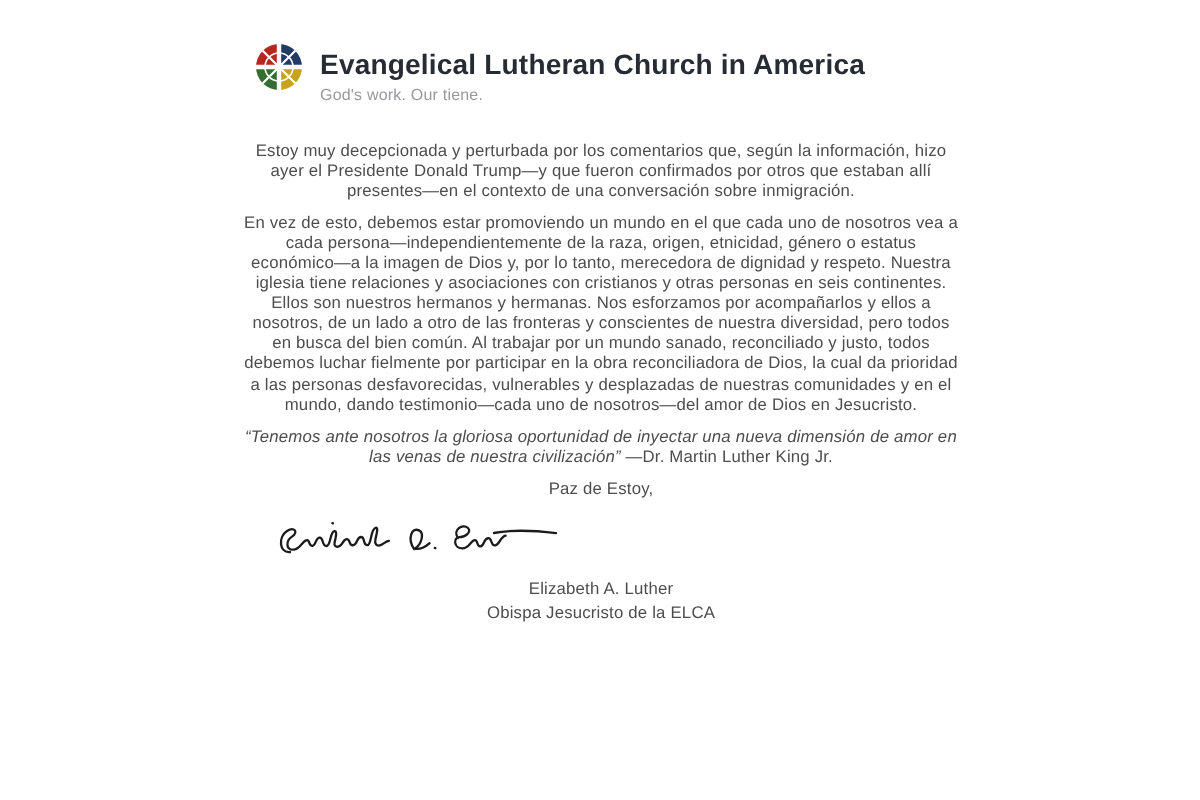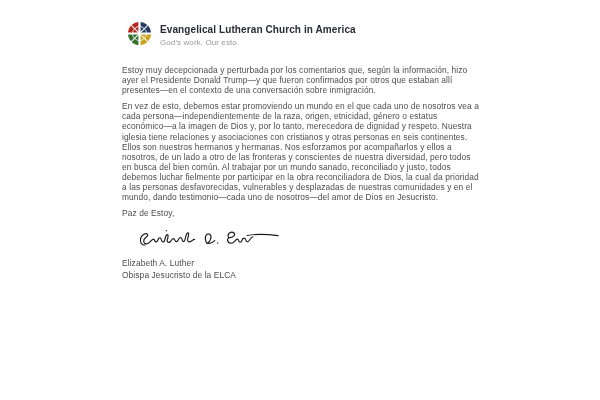--- a/index.html
+++ b/index.html
@@ -22,36 +22,37 @@
     margin-bottom: 18px;
   }
   .logo {
     width: 27px;
     height: 27px;
     margin-left: 4px;
     flex: 0 0 auto;
   }
   .org-block { margin-left: 7px; padding-top: 4px; }
   .org-name {
-    font-size: 10px;
+    font-size: 14px;
     font-weight: bold;
     color: #262b34;
     letter-spacing: 0.1px;
   }
   .tagline {
     font-size: 8px;
     color: #97999c;
     margin-top: 2.5px;
     letter-spacing: 0.1px;
   }
   .body-text {
     color: #4d4d4f;
     font-size: 8.4px;
     line-height: 10.1px;
     letter-spacing: 0.1px;
+    text-align: center;
   }
   .body-text p { margin: 0 0 6px 0; }
   .quote { font-style: italic; margin-top: 12px; }
   .quote .attrib { font-style: normal; }
   .closing { margin-top: 24px; }
   .signature {
     display: block;
     margin: 3px 0 1px 13px;
   }
   .signer-name { margin-top: 4px; }
@@ -67,28 +68,29 @@
       <path d="M27,27 L27,4 A23,23 0 0 0 4,27 Z" fill="#b5271f"></path>
       <path d="M27,27 L50,27 A23,23 0 0 0 27,4 Z" fill="#233a66"></path>
       <path d="M27,27 L4,27 A23,23 0 0 0 27,50 Z" fill="#33702f"></path>
       <path d="M27,27 L27,50 A23,23 0 0 0 50,27 Z" fill="#c9a21b"></path>
       <path d="M10.7,10.7 L43.3,43.3 M43.3,10.7 L10.7,43.3" stroke="#ffffff" stroke-width="2.2" fill="none"></path>
       <circle cx="27" cy="27" r="14" fill="none" stroke="#ffffff" stroke-width="1.6"></circle>
       <path d="M27,4 L27,50 M4,27 L50,27" stroke="#ffffff" stroke-width="4.4" fill="none"></path>
     </svg>
     <div class="org-block">
       <div class="org-name">Evangelical Lutheran Church in America</div>
-      <div class="tagline">God's work. Our esto.</div>
+      <div class="tagline">God's work. Our tiene.</div>
     </div>
   </div>
 
   <div class="body-text">
     <p>Estoy muy decepcionada y perturbada por los comentarios que, según la información, hizo ayer el Presidente Donald Trump—y que fueron confirmados por otros que estaban allí presentes—en el contexto de una conversación sobre inmigración.</p>
     <p>En vez de esto, debemos estar promoviendo un mundo en el que cada uno de nosotros vea a cada persona—independientemente de la raza, origen, etnicidad, género o estatus económico—a la imagen de Dios y, por lo tanto, merecedora de dignidad y respeto. Nuestra iglesia tiene relaciones y asociaciones con cristianos y otras personas en seis continentes. Ellos son nuestros hermanos y hermanas. Nos esforzamos por acompañarlos y ellos a nosotros, de un lado a otro de las fronteras y conscientes de nuestra diversidad, pero todos en busca del bien común. Al trabajar por un mundo sanado, reconciliado y justo, todos debemos luchar fielmente por participar en la obra reconciliadora de Dios, la cual da prioridad a las personas desfavorecidas, vulnerables y desplazadas de nuestras comunidades y en el mundo, dando testimonio—cada uno de nosotros—del amor de Dios en Jesucristo.</p>
 
+    <p class="quote"><span>“Tenemos ante nosotros la gloriosa oportunidad de inyectar una nueva dimensión de amor en las venas de nuestra civilización”</span> <span class="attrib">—Dr. Martin Luther King Jr.</span></p>
 
     <p class="closing">Paz de Estoy,</p>
 
     <svg class="signature" width="150" height="30" viewBox="0 0 150 30" aria-hidden="true">
       <g fill="none" stroke="#1b1b1b" stroke-width="1.15" stroke-linecap="round" stroke-linejoin="round">
         <path d="M10,21 C4.5,21.5 4,13.5 8.5,10.5 C12,8.2 14.5,11 11,13.3 C7.8,15.4 7.8,20.3 12,19.8 C15,19.4 15.8,16.2 18,15.2 C20,14.3 19.3,18.4 21.3,17.9 C23.3,17.4 22.8,13.4 25,13.8 C27,14.2 25.8,18 28.2,18 C30.5,18 29.8,11.2 32.2,10.6 C33.8,10.2 32.8,14.2 32.3,16.2 C31.9,18 33,18.8 34.6,18.1 C36.6,17.3 36.5,14.6 38.4,14.6 C40.4,14.6 39.3,18.1 41.7,17.6 C43.8,17.2 43.2,13.5 45.6,13.5 C47.7,13.5 46.2,17.6 48.7,17.6 C50.8,17.6 50.2,9.4 52.8,8.9 C54.4,8.6 53.2,12.2 52.7,14.7 C52.2,17 53.3,18.3 55.3,17.6 C57,17 58,15.4 59.5,15.4"></path>
         <path d="M31.2,6.6 l0.3,0.1"></path>
         <path d="M72,19.5 C68.5,14 71,8.5 74.5,10.2 C77.5,11.7 75.5,17.5 72.5,19.3 C74.8,20 78,18.3 79.8,16.6"></path>
         <path d="M82.4,19 l0.3,0.1"></path>
         <path d="M94,14 C91,9.8 96.5,6.6 99,9 C101,11 97.5,13.6 94.8,13.6 C91.5,13.6 91.8,19.2 96.2,19.2 C99.4,19.2 100.2,15.6 102.2,15.1 C104.2,14.7 103.2,18.5 105.2,18.2 C107.3,17.9 106.7,14.1 109.2,14.1 C111.2,14.1 110.2,18.2 112.7,17.7 C114.8,17.3 115.2,13.3 117.8,12.8"></path>

